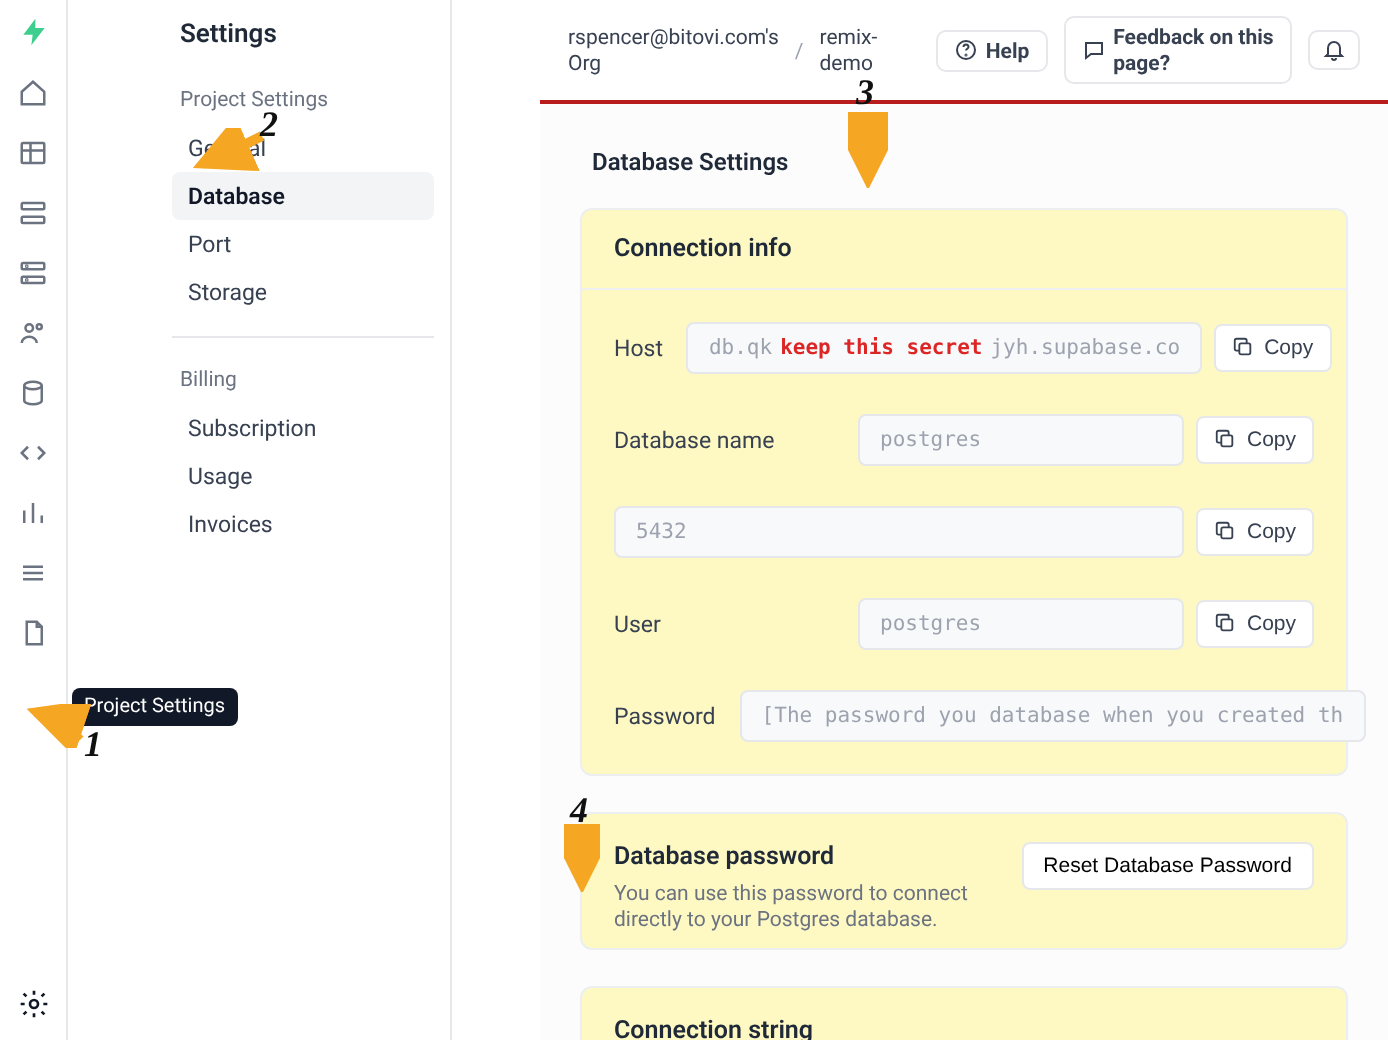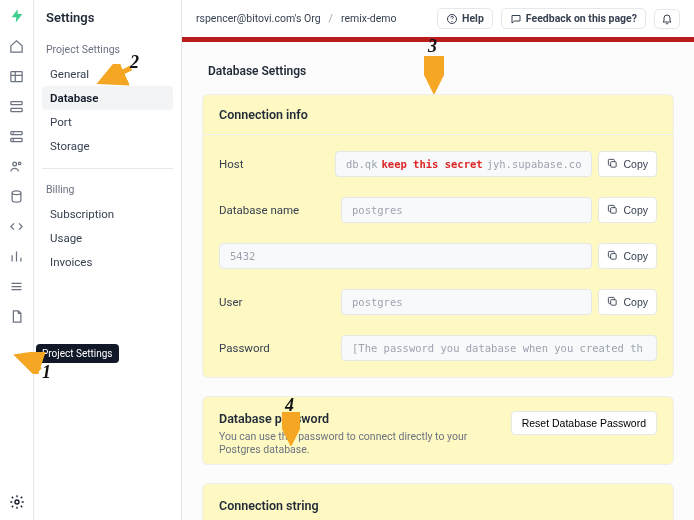--- a/index.html
+++ b/index.html
@@ -1,48 +1,48 @@
 <!DOCTYPE html>
 <html><head>
 <meta charset="utf-8">
 <style>
   * { box-sizing: border-box; margin: 0; padding: 0; }
   body { font-family: -apple-system, BlinkMacSystemFont, "Segoe UI", Roboto, sans-serif; color: #1f2937; background: #fff; font-size: 12px; }
-  .app { display: flex; width: 694px; height: 520px; overflow: hidden; position: relative; }
+  .app { display: flex; width: 694px; height: 520px; overflow: hidden; position: relative; gap: 44px; }
   
   
   .rail { width: 34px; border-right: 1px solid #e5e7eb; display: flex; flex-direction: column; align-items: center; padding-top: 8px; gap: 14px; }
   .rail .logo { color: #3ecf8e; }
   .rail-icon { width: 16px; height: 16px; color: #6b7280; cursor: pointer; display:flex; align-items:center; justify-content:center;}
   .rail .bottom { margin-top: auto; margin-bottom: 10px; display:flex; flex-direction:column; gap:14px; align-items:center;}
   .rail-icon.active { color:#111827; }
 
   
   .sidebar { width: 148px; border-right: 1px solid #e5e7eb; padding: 10px 8px; }
   .sidebar h1 { font-size: 13px; font-weight: 600; margin-bottom: 14px; padding-left: 4px; }
   .group-label { font-size: 10.5px; color: #6b7280; padding: 4px 4px 6px; }
   .side-item { font-size: 11.5px; color: #374151; padding: 5px 8px; border-radius: 4px; cursor: pointer; }
   .side-item.active { background: #f3f4f6; font-weight: 600; color:#111827; }
   .divider { height: 1px; background: #e5e7eb; margin: 10px 0; }
 
   
   .main { flex: 1; background: #fcfcfc; overflow-y: auto; }
-  .topbar { display: flex; align-items: center; padding: 8px 14px; gap: 8px; border-bottom: 5px solid #b91c1c; background:#fff; font-size: 10.5px; color: #374151; }
+  .topbar { display: flex; align-items: center; padding: 8px 14px; gap: 8px; border-bottom: 2px solid #b91c1c; background:#fff; font-size: 10.5px; color: #374151; }
   .crumb-sep { color: #9ca3af; }
   .spacer { flex: 1; }
   .pill { border: 1px solid #e5e7eb; border-radius: 5px; padding: 3px 8px; display: flex; align-items: center; gap: 4px; cursor: pointer; background:#fff; font-size:10.5px;font-weight:bold;}
   .icon-sm { width:12px; height:12px; display:inline-flex; }
   .content { padding: 14px 20px 20px; }
   .page-title { font-size: 12px; font-weight: 600; margin: 8px 0 16px 6px; }
   .card { background: #fef9c3; border: 1px solid #eceef0; border-radius: 6px; margin-bottom: 18px; }
   .card-head { padding: 12px 16px; border-bottom: 1px solid #eef0f2; font-size: 12.5px; font-weight: 600; }
   .card-body { padding: 6px 0; }
   .row { display: flex; align-items: center; padding: 10px 16px; gap: 12px; }
   .row-label { width: 110px; font-size: 11.5px; color: #374151; }
-  .field { flex: 1; display: flex; gap: 6px; }
+  .field { flex: 1; display: flex; align-items: center; gap: 6px; }
   .input { flex: 1; background: #f8f9fa; border: 1px solid #e5e7eb; border-radius: 4px; padding: 6px 10px; color: #9ca3af; font-family: ui-monospace, Menlo, monospace; font-size: 10.5px; white-space: nowrap; overflow:hidden; text-overflow:ellipsis;}
   .copy-btn { border: 1px solid #e5e7eb; border-radius: 4px; padding: 5px 8px; font-size: 10.5px; display: flex; align-items: center; gap: 4px; cursor: pointer; background:#fff; color:#374151;}
   .pwcard-top { display:flex; align-items:flex-start; padding:14px 16px 8px; gap:10px;}
   .pw-left { flex:1; }
   .pw-title { font-size: 12.5px; font-weight:600; margin-bottom:4px;}
   .pw-desc { font-size: 10.5px; color:#6b7280; max-width: 280px;}
   .reset-btn { border:1px solid #e5e7eb; border-radius:4px; padding:5px 10px; font-size:10.5px; background:#fff; cursor:pointer;}
   .cs-title { padding: 14px 16px 4px; font-size: 12.5px; font-weight:600;}
   .tabs { display:flex; gap:14px; padding: 4px 16px 8px; font-size: 10.5px; color:#6b7280;}
   .secret { color:#dc2626; font-weight:600; padding:0 4px;}

